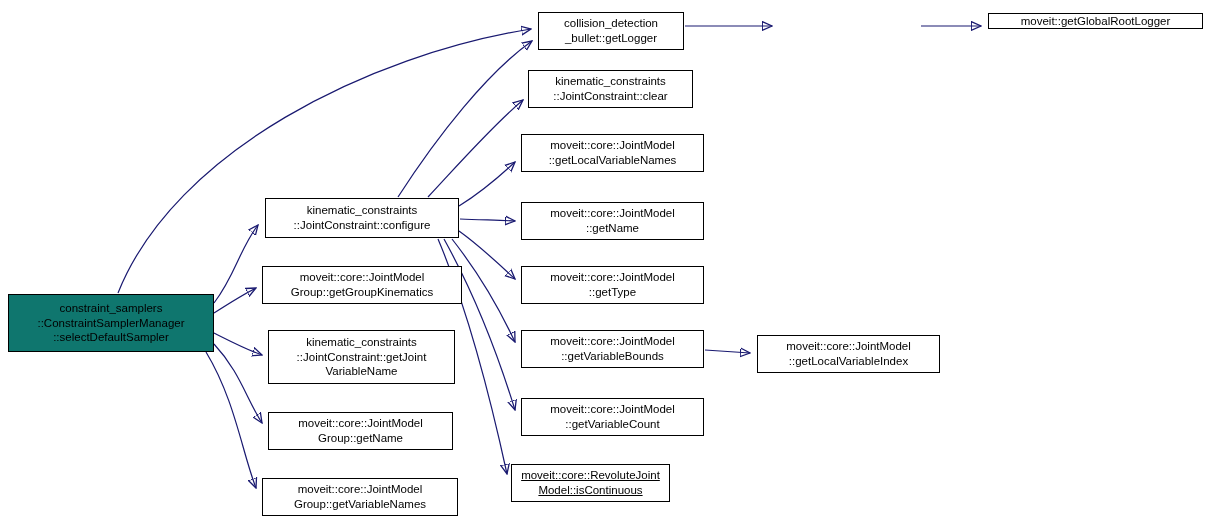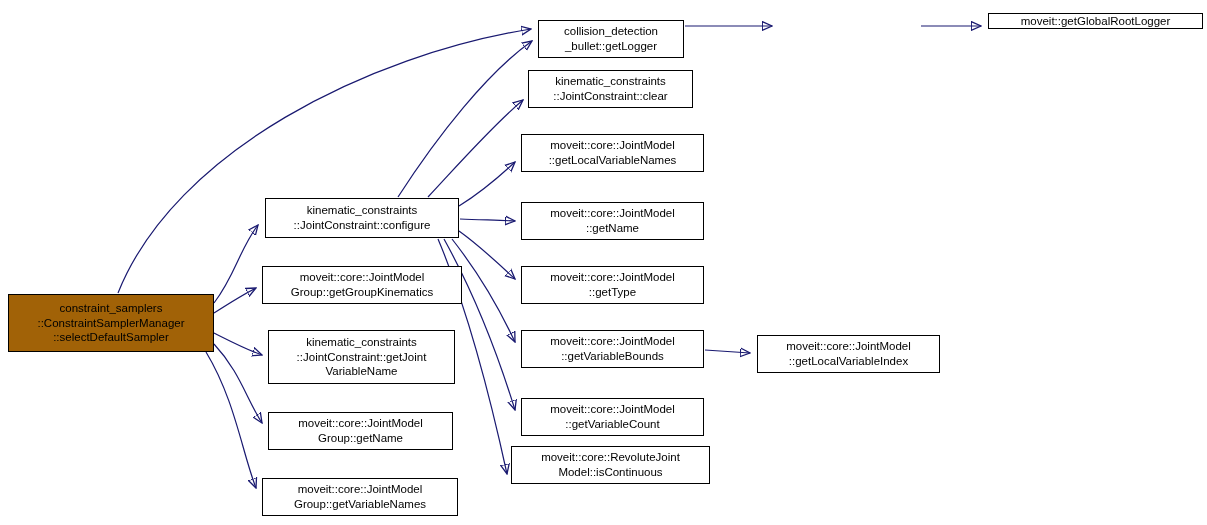--- a/index.html
+++ b/index.html
@@ -12,21 +12,21 @@
   .edges{position:absolute;left:0;top:0;width:1207px;height:525px;}
   .edges path{fill:none;stroke:#191970;stroke-width:1.2;}
   .node{
     position:absolute;box-sizing:border-box;
     border:1px solid #000000;background:#ffffff;color:#000000;
     font-size:11.5px;line-height:1.3;
     display:flex;align-items:center;justify-content:center;
     text-align:center;white-space:pre-line;
     padding:1px 3px;cursor:pointer;
   }
-  .node.hl{background:#a16207;}
+  .node.hl{background:#0f766e;}
 </style>
 </head>
 <body>
 
 <div class="canvas">
 
   <svg class="edges" viewBox="0 0 1207 525" xmlns="http://www.w3.org/2000/svg">
     <defs>
       <marker id="arrowhead" viewBox="0 0 10 10" refX="9" refY="5" markerWidth="9" markerHeight="9" orient="auto">
         <path d="M0,1 L9,5 L0,9 z" fill="#191970" stroke="none"></path>
@@ -48,21 +48,21 @@
     <path d="M452,239 C478,272 500,310 515,342" marker-end="url(#arrowhead)"></path>
     <path d="M444,239 C475,295 498,355 515,410" marker-end="url(#arrowhead)"></path>
     <path d="M438,239 C468,310 492,405 507,474" marker-end="url(#arrowhead)"></path>
     <path d="M705,350 L750,353" marker-end="url(#arrowhead)"></path>
   </svg>
 
   <div class="node hl" style="left:8px;top:294px;width:206px;height:58px;">constraint_samplers
 ::ConstraintSamplerManager
 ::selectDefaultSampler</div>
 
-  <div class="node" style="left:538px;top:20px;width:146px;height:38px;">collision_detection
+  <div class="node" style="left:538px;top:12px;width:146px;height:38px;">collision_detection
 _bullet::getLogger</div>
 
 
   <div class="node" style="left:988px;top:13px;width:215px;height:16px;">moveit::getGlobalRootLogger</div>
 
   <div class="node" style="left:528px;top:70px;width:165px;height:38px;">kinematic_constraints
 ::JointConstraint::clear</div>
 
   <div class="node" style="left:521px;top:134px;width:183px;height:38px;">moveit::core::JointModel
 ::getLocalVariableNames</div>
@@ -88,19 +88,19 @@
   <div class="node" style="left:268px;top:330px;width:187px;height:54px;">kinematic_constraints
 ::JointConstraint::getJoint
 VariableName</div>
 
   <div class="node" style="left:521px;top:398px;width:183px;height:38px;">moveit::core::JointModel
 ::getVariableCount</div>
 
   <div class="node" style="left:268px;top:412px;width:185px;height:38px;">moveit::core::JointModel
 Group::getName</div>
 
-  <div class="node" style="left:511px;top:446px;width:199px;height:38px;">moveit::core::RevoluteJoint
+  <div class="node" style="left:511px;top:464px;width:159px;height:38px;text-decoration:underline;">moveit::core::RevoluteJoint
 Model::isContinuous</div>
 
   <div class="node" style="left:262px;top:478px;width:196px;height:38px;">moveit::core::JointModel
 Group::getVariableNames</div>
 
 </div>
 
 </body></html>

